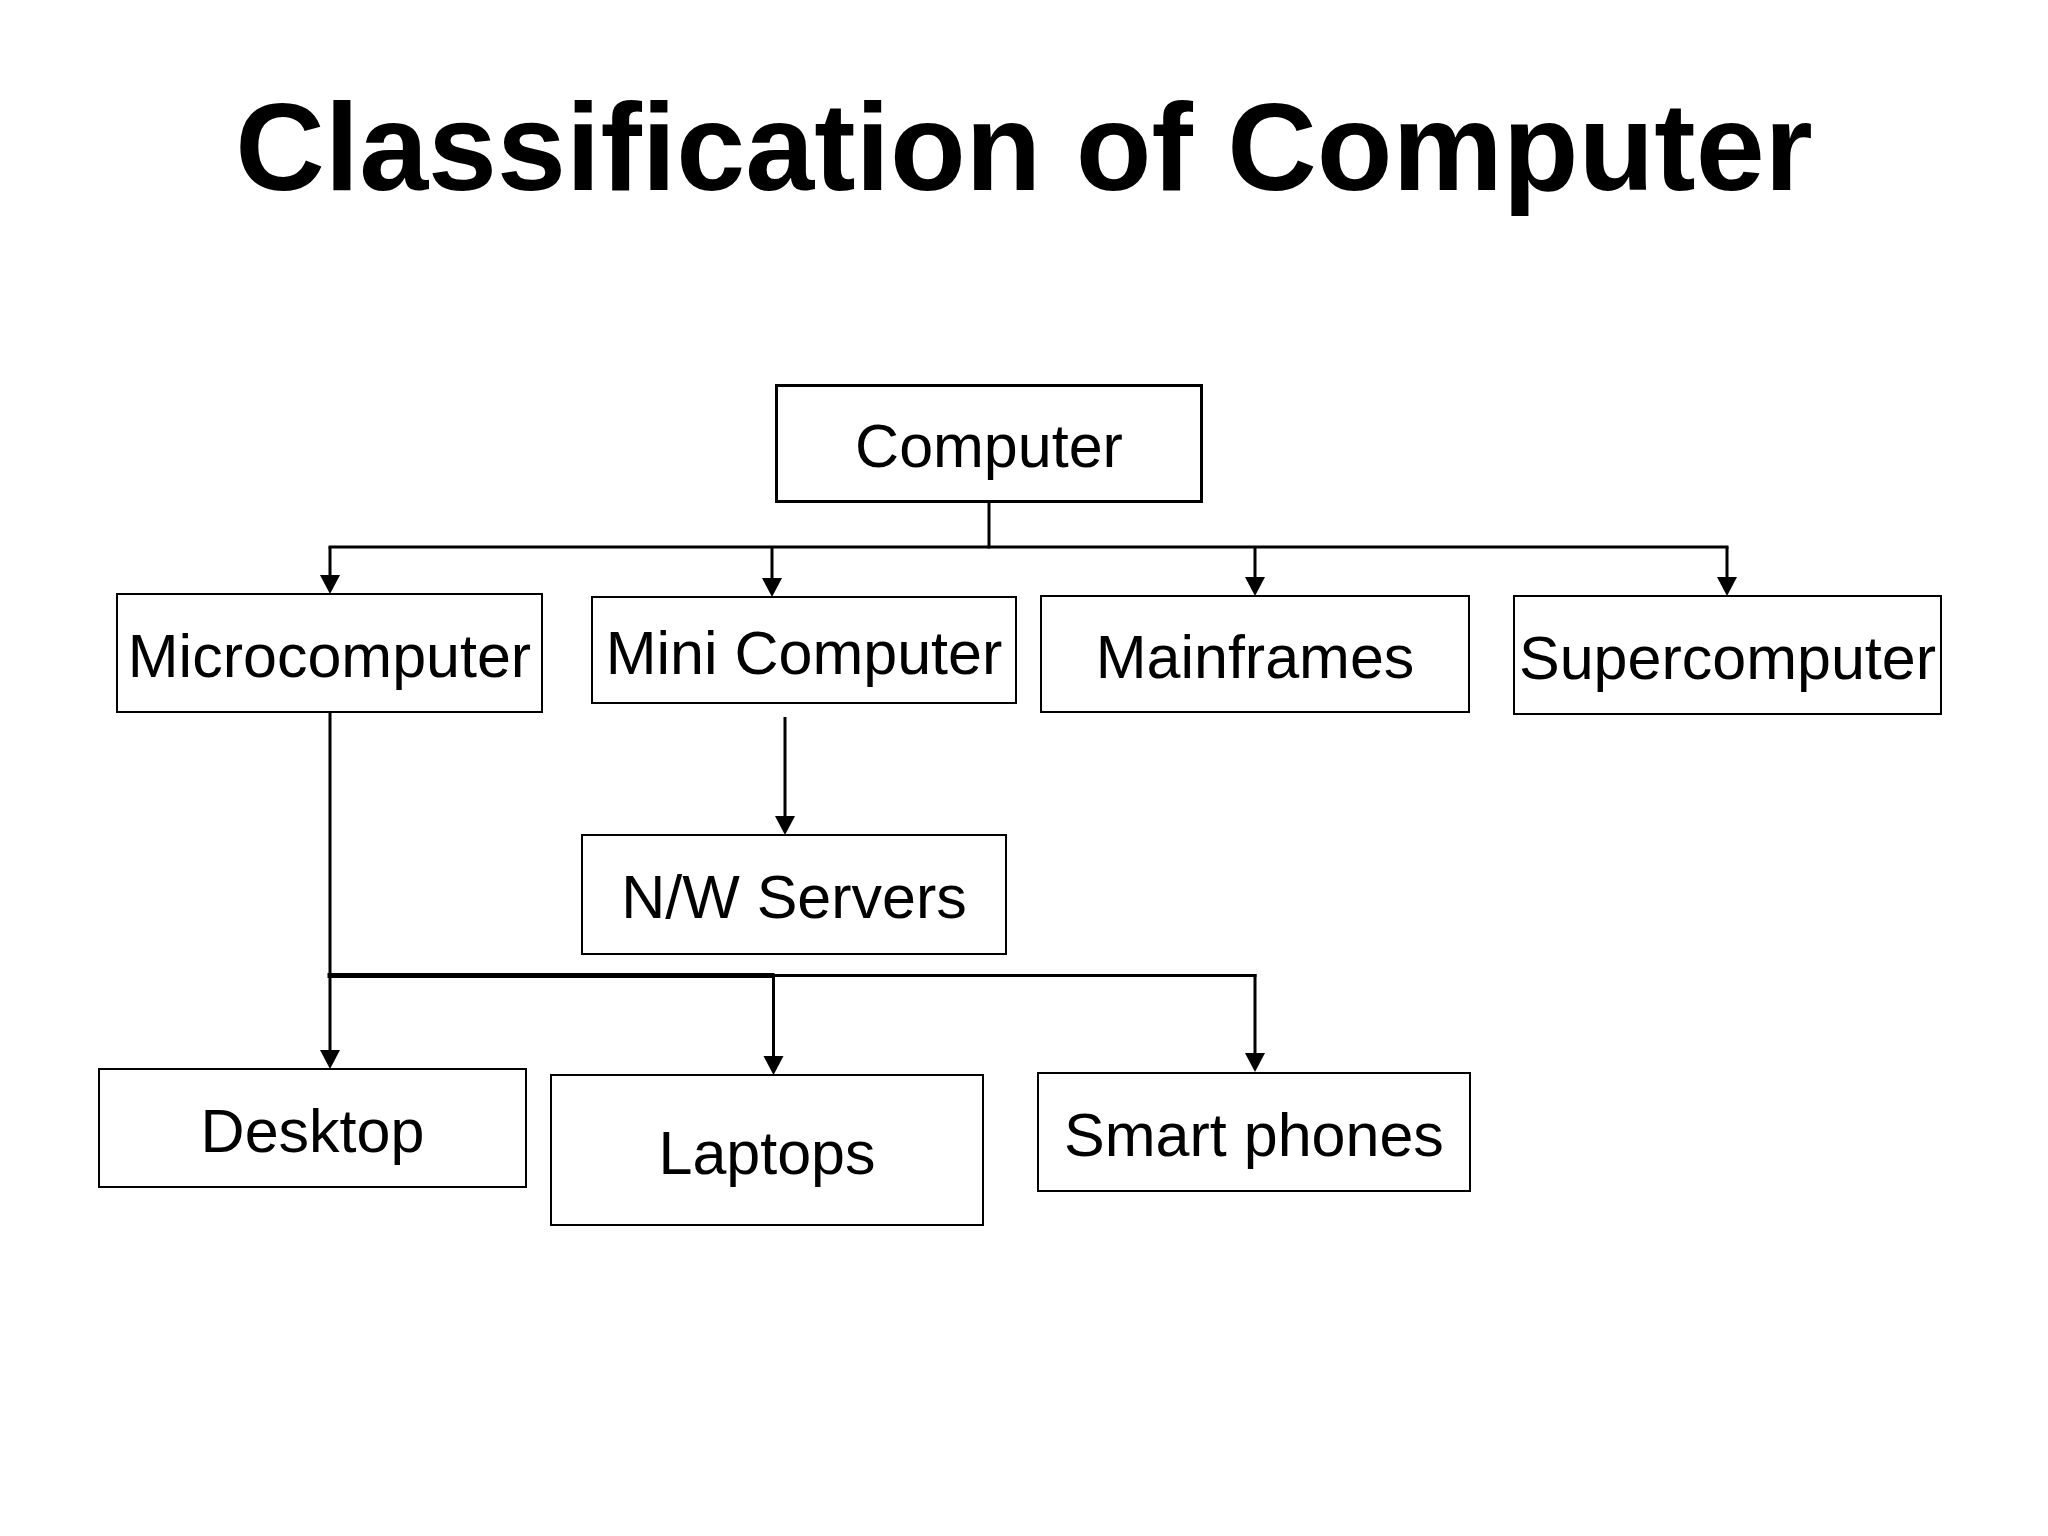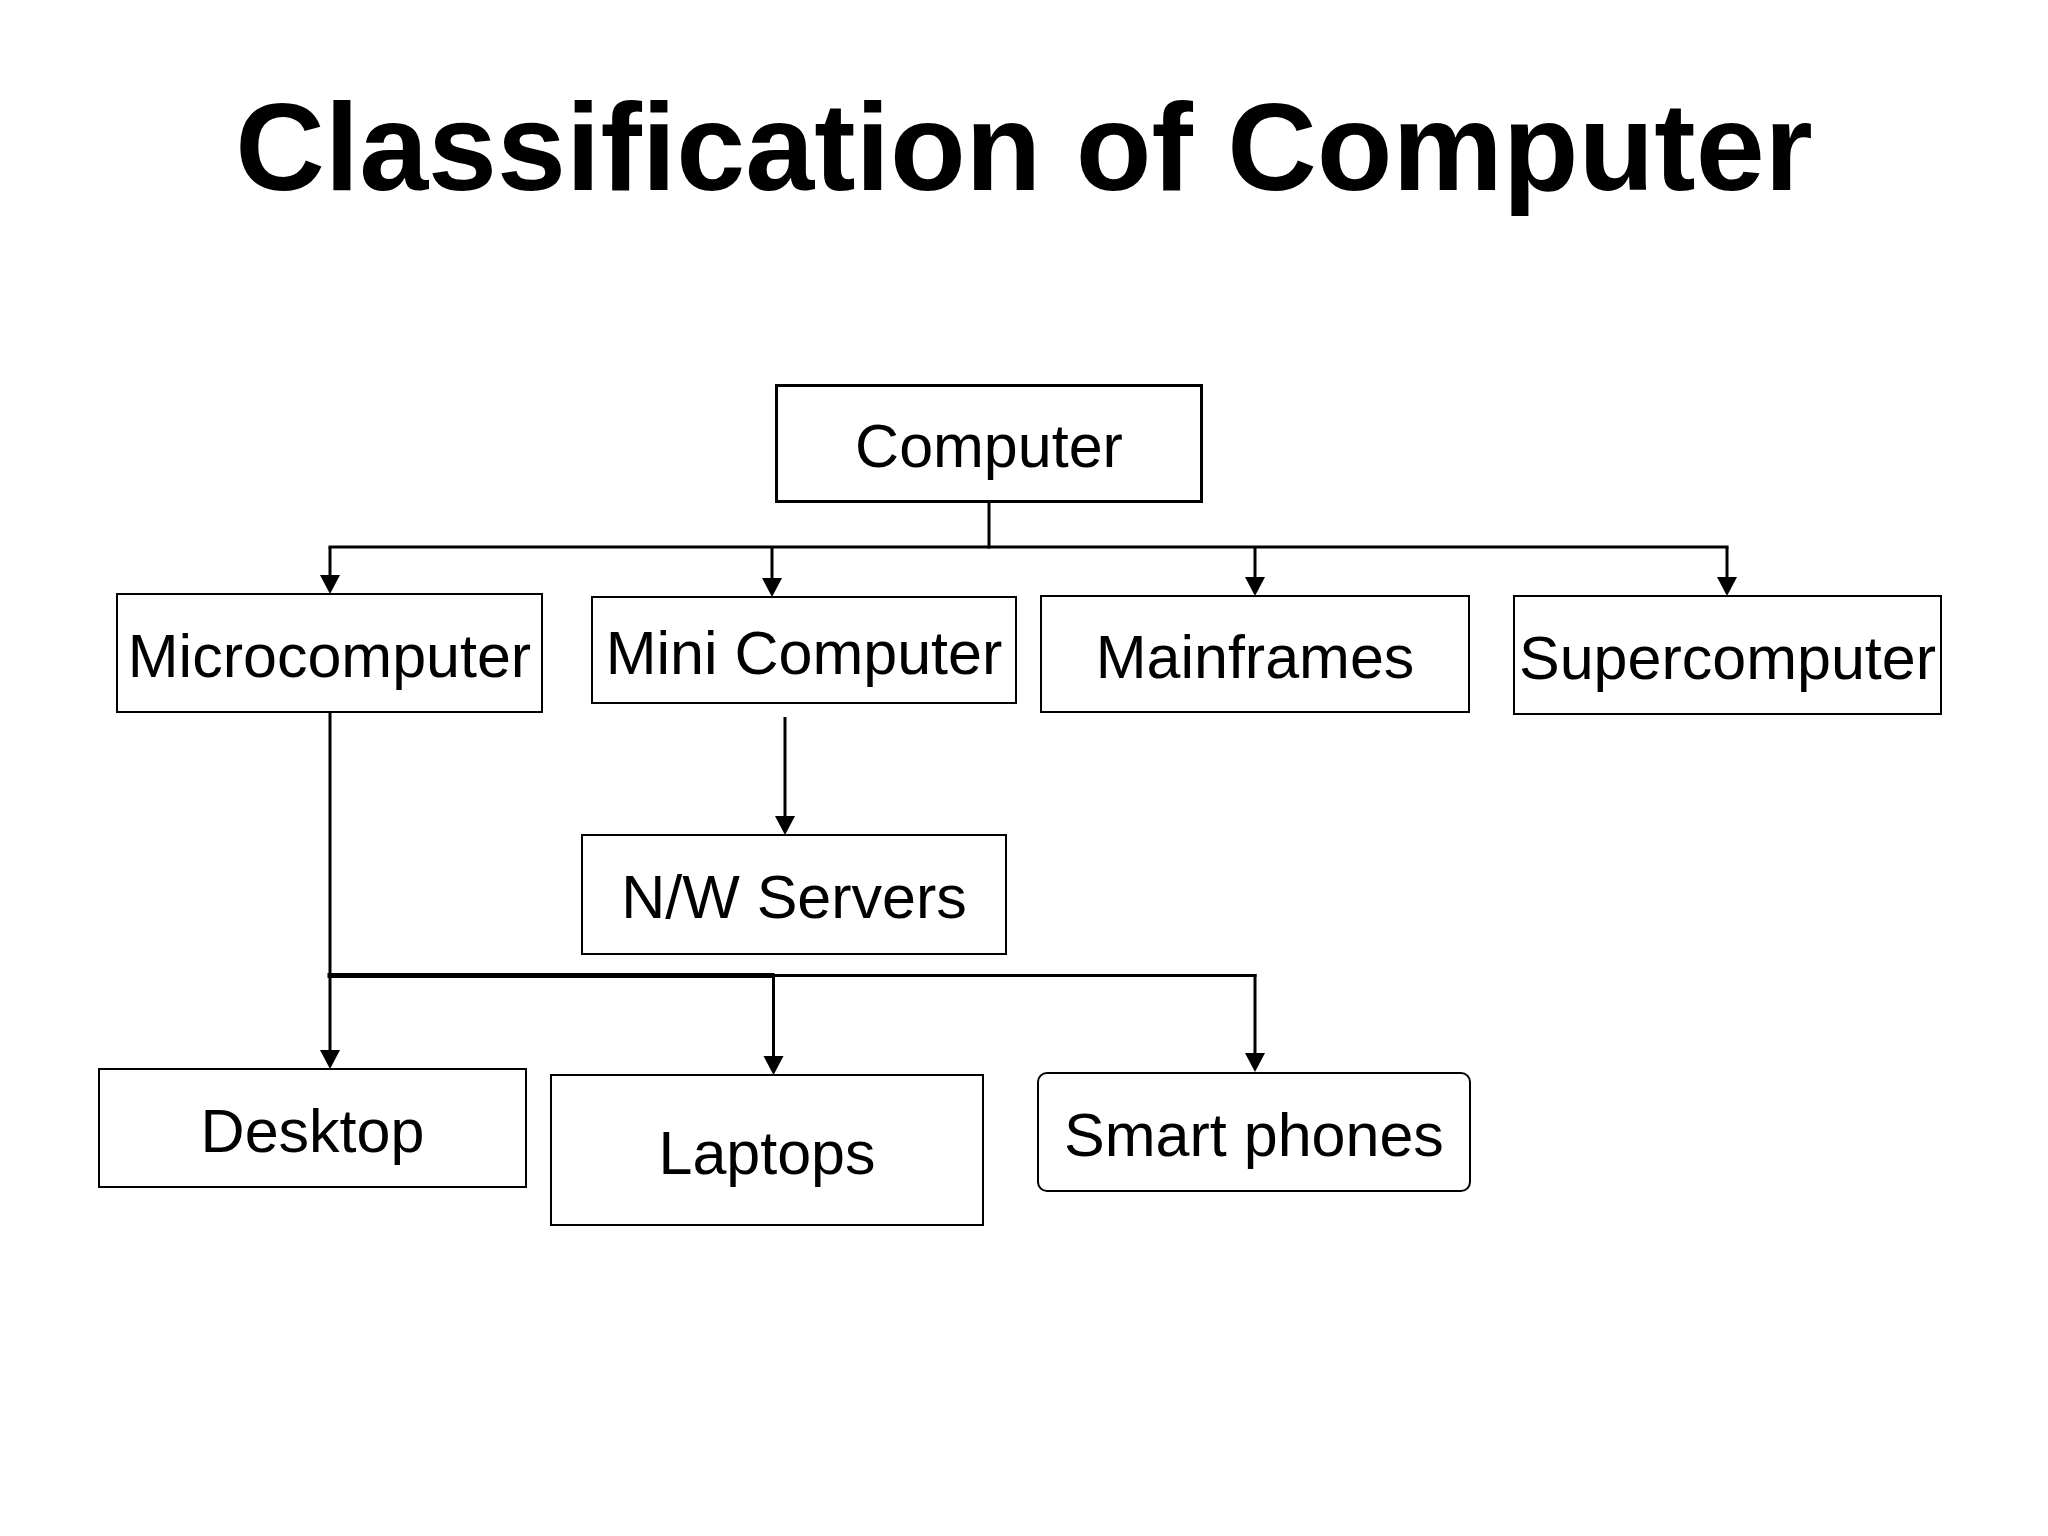--- a/index.html
+++ b/index.html
@@ -115,17 +115,17 @@
   </div>
 
   <div class="node" style="left:98px;top:1068px;width:429px;height:120px;">
     <span>Desktop</span>
   </div>
 
   <div class="node" style="left:550px;top:1074px;width:434px;height:152px;">
     <span>Laptops</span>
   </div>
 
-  <div class="node" style="left:1037px;top:1072px;width:434px;height:120px;border-radius:10px;">
+  <div class="node" style="left:1037px;top:1072px;width:434px;height:120px;">
     <span>Smart phones</span>
   </div>
 
 </div>
 
 </body></html>

